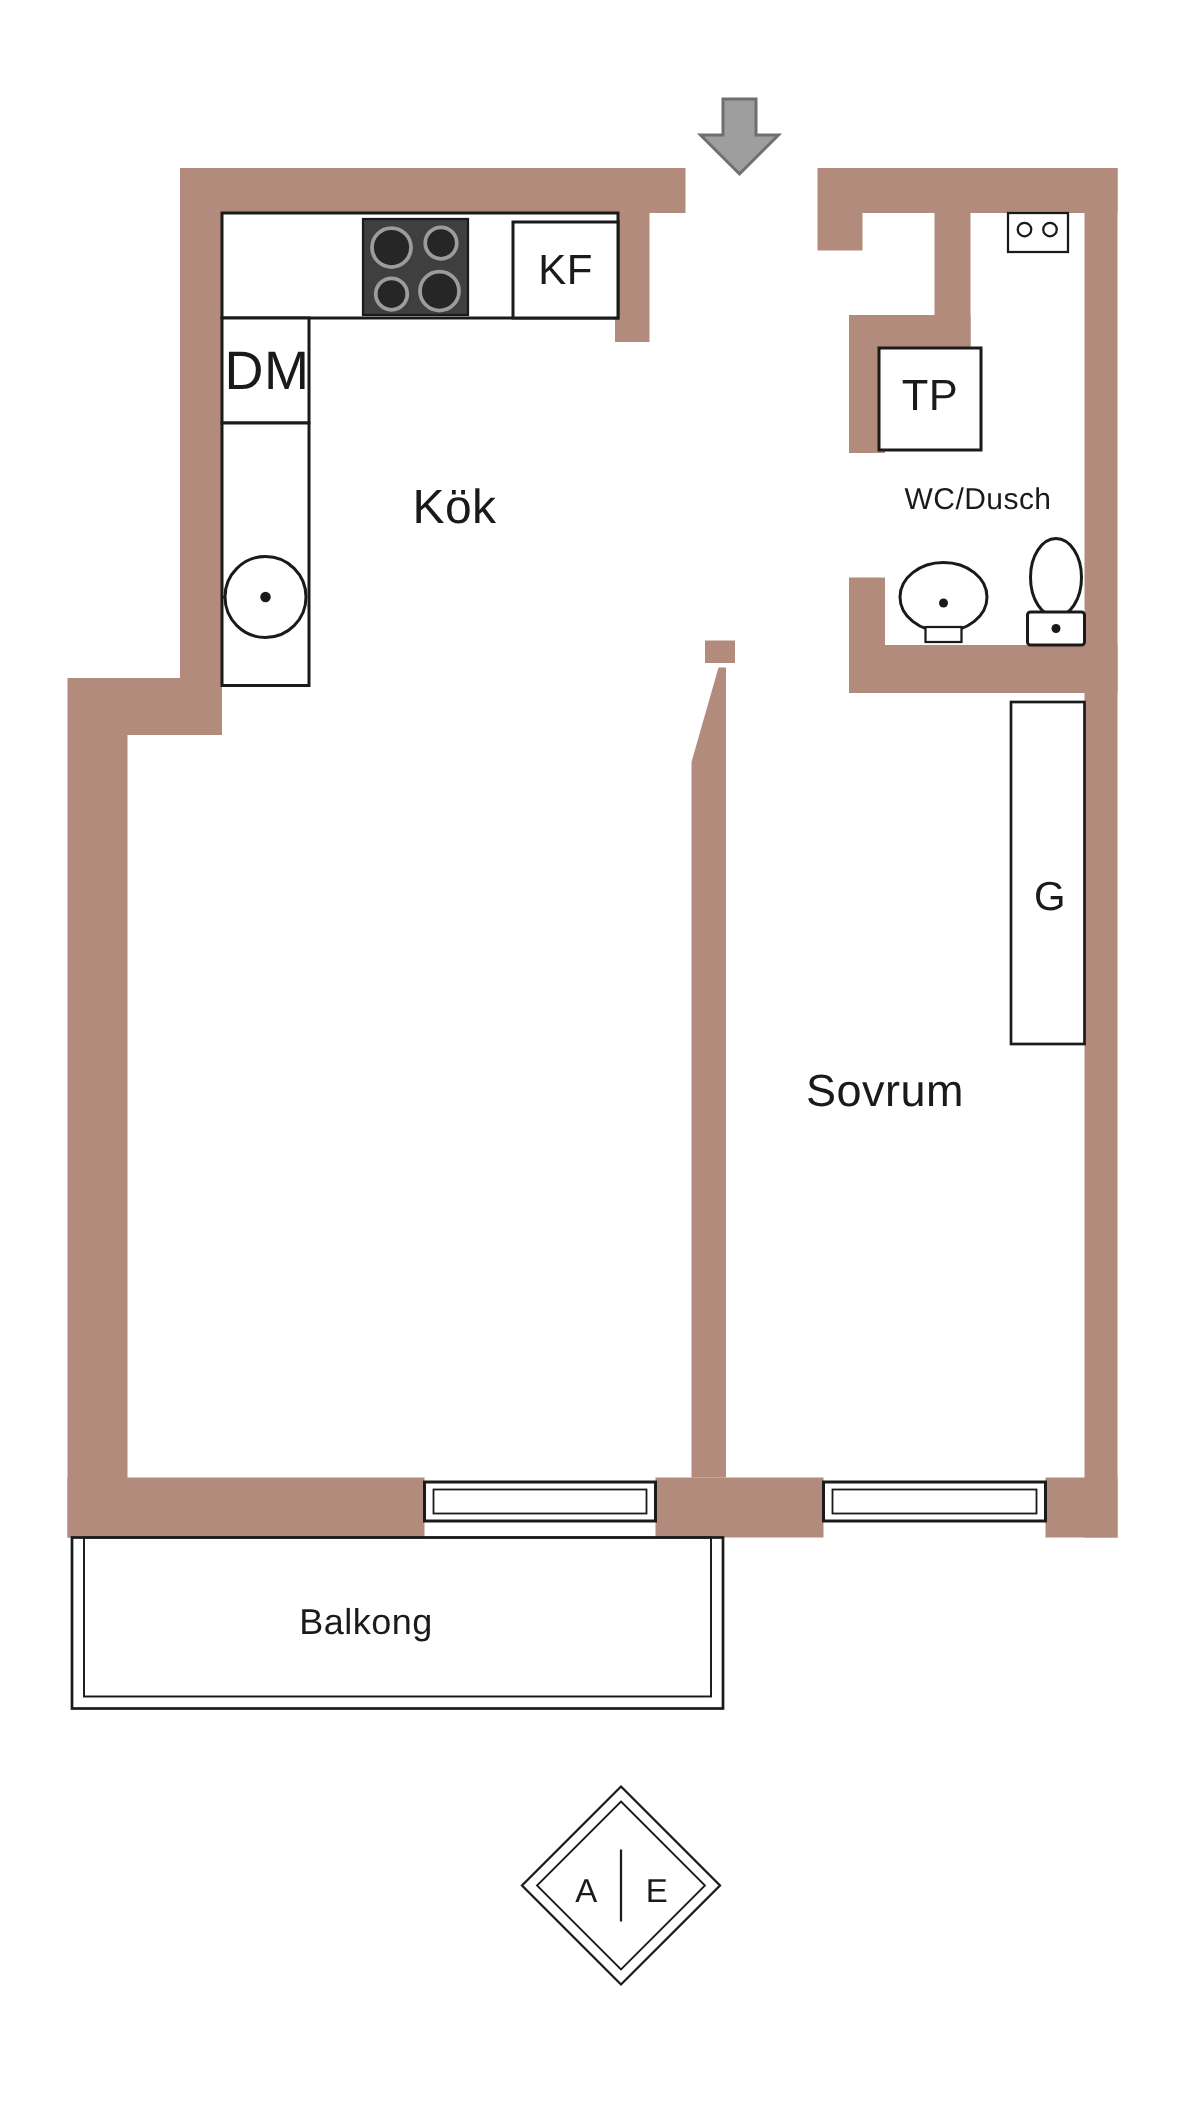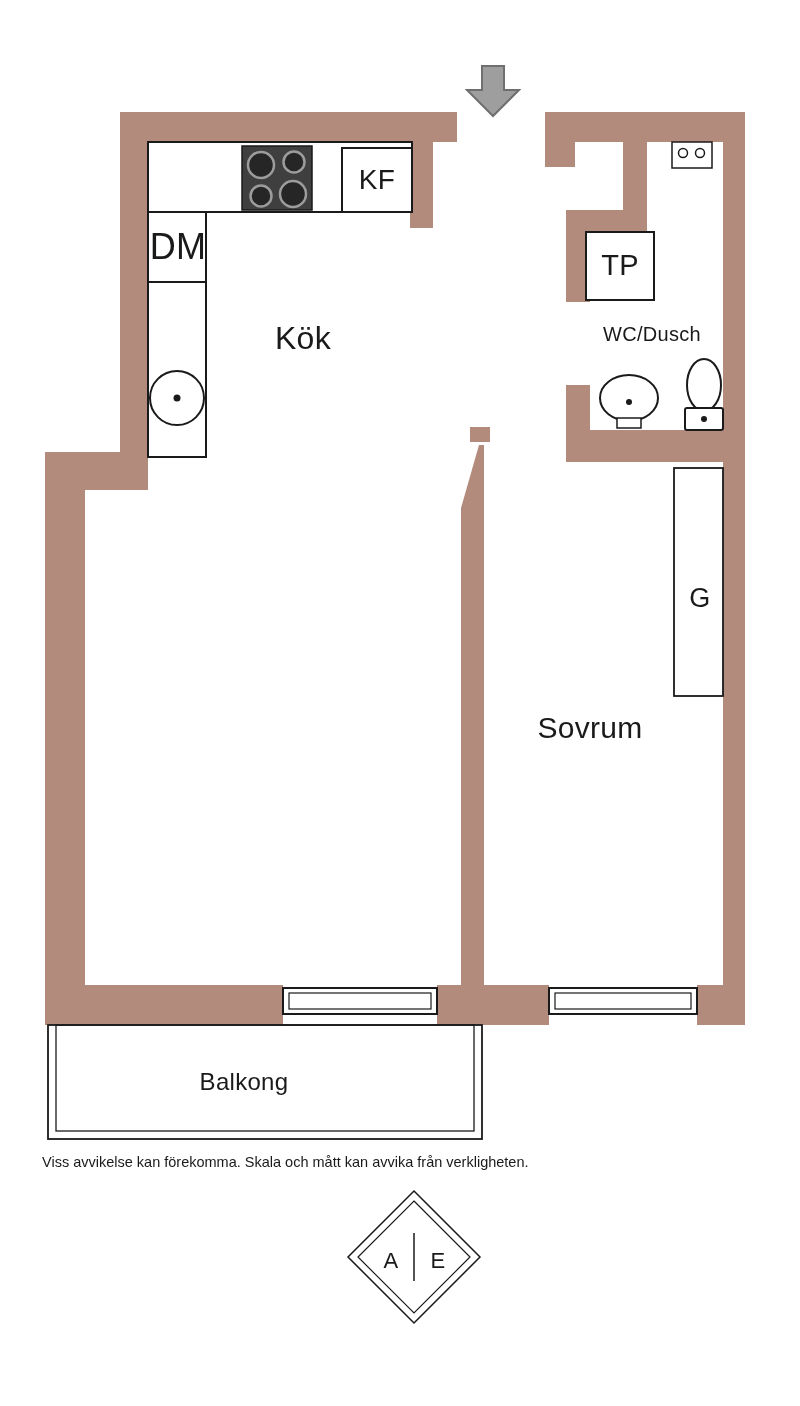--- a/index.html
+++ b/index.html
@@ -149,19 +149,18 @@
 
   <div class="lbl" style="left:652px; top:334px; font-size:20px;">WC/Dusch</div>
 
   <div class="lbl" style="left:700px; top:598px; font-size:27px;">G</div>
 
 
   <div class="lbl" style="left:590px; top:728px; font-size:30px;">Sovrum</div>
 
   <div class="lbl" style="left:244px; top:1082px; font-size:24px;">Balkong</div>
 
-  <div class="disclaimer" style="left:42px; top:1154px;">Viss avvikelse kan förekomma. Skala och mått kan avvika från verkligheten.</div>
 
   <div class="lbl" style="left:391px; top:1261px; font-size:22px;">A</div>
 
   <div class="lbl" style="left:438px; top:1261px; font-size:22px;">E</div>
 
 </div>
 
 </body></html>

